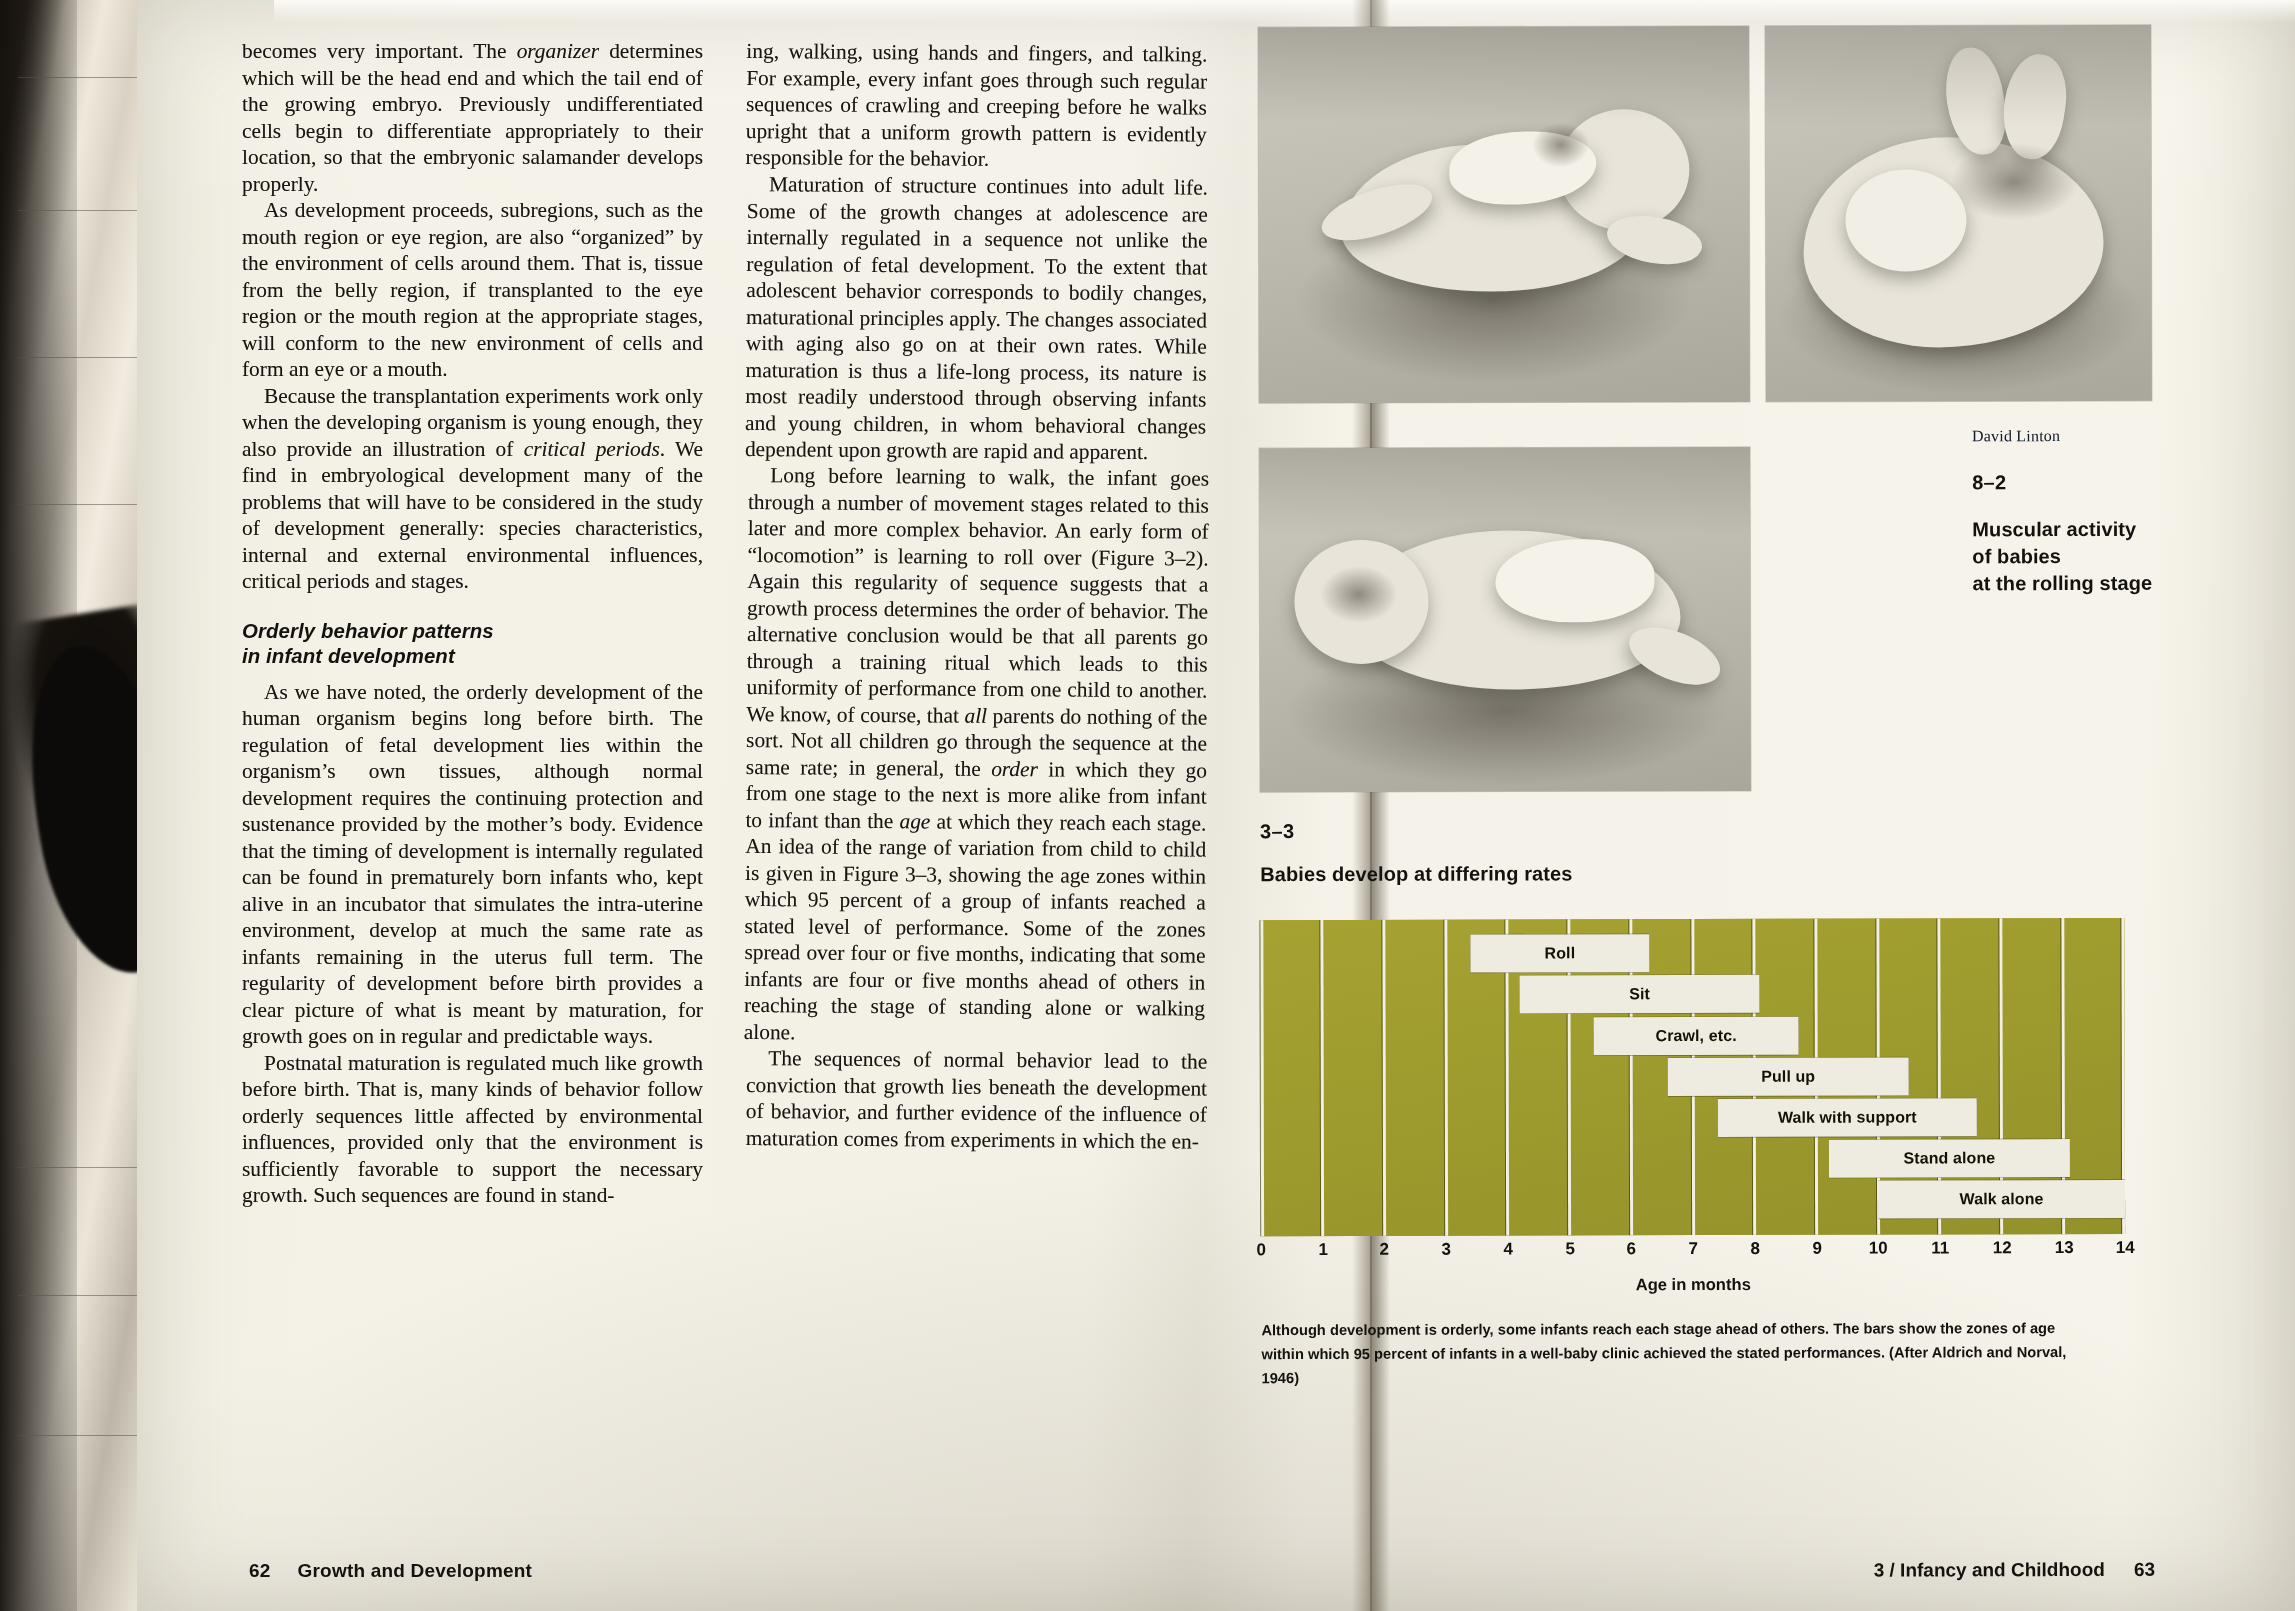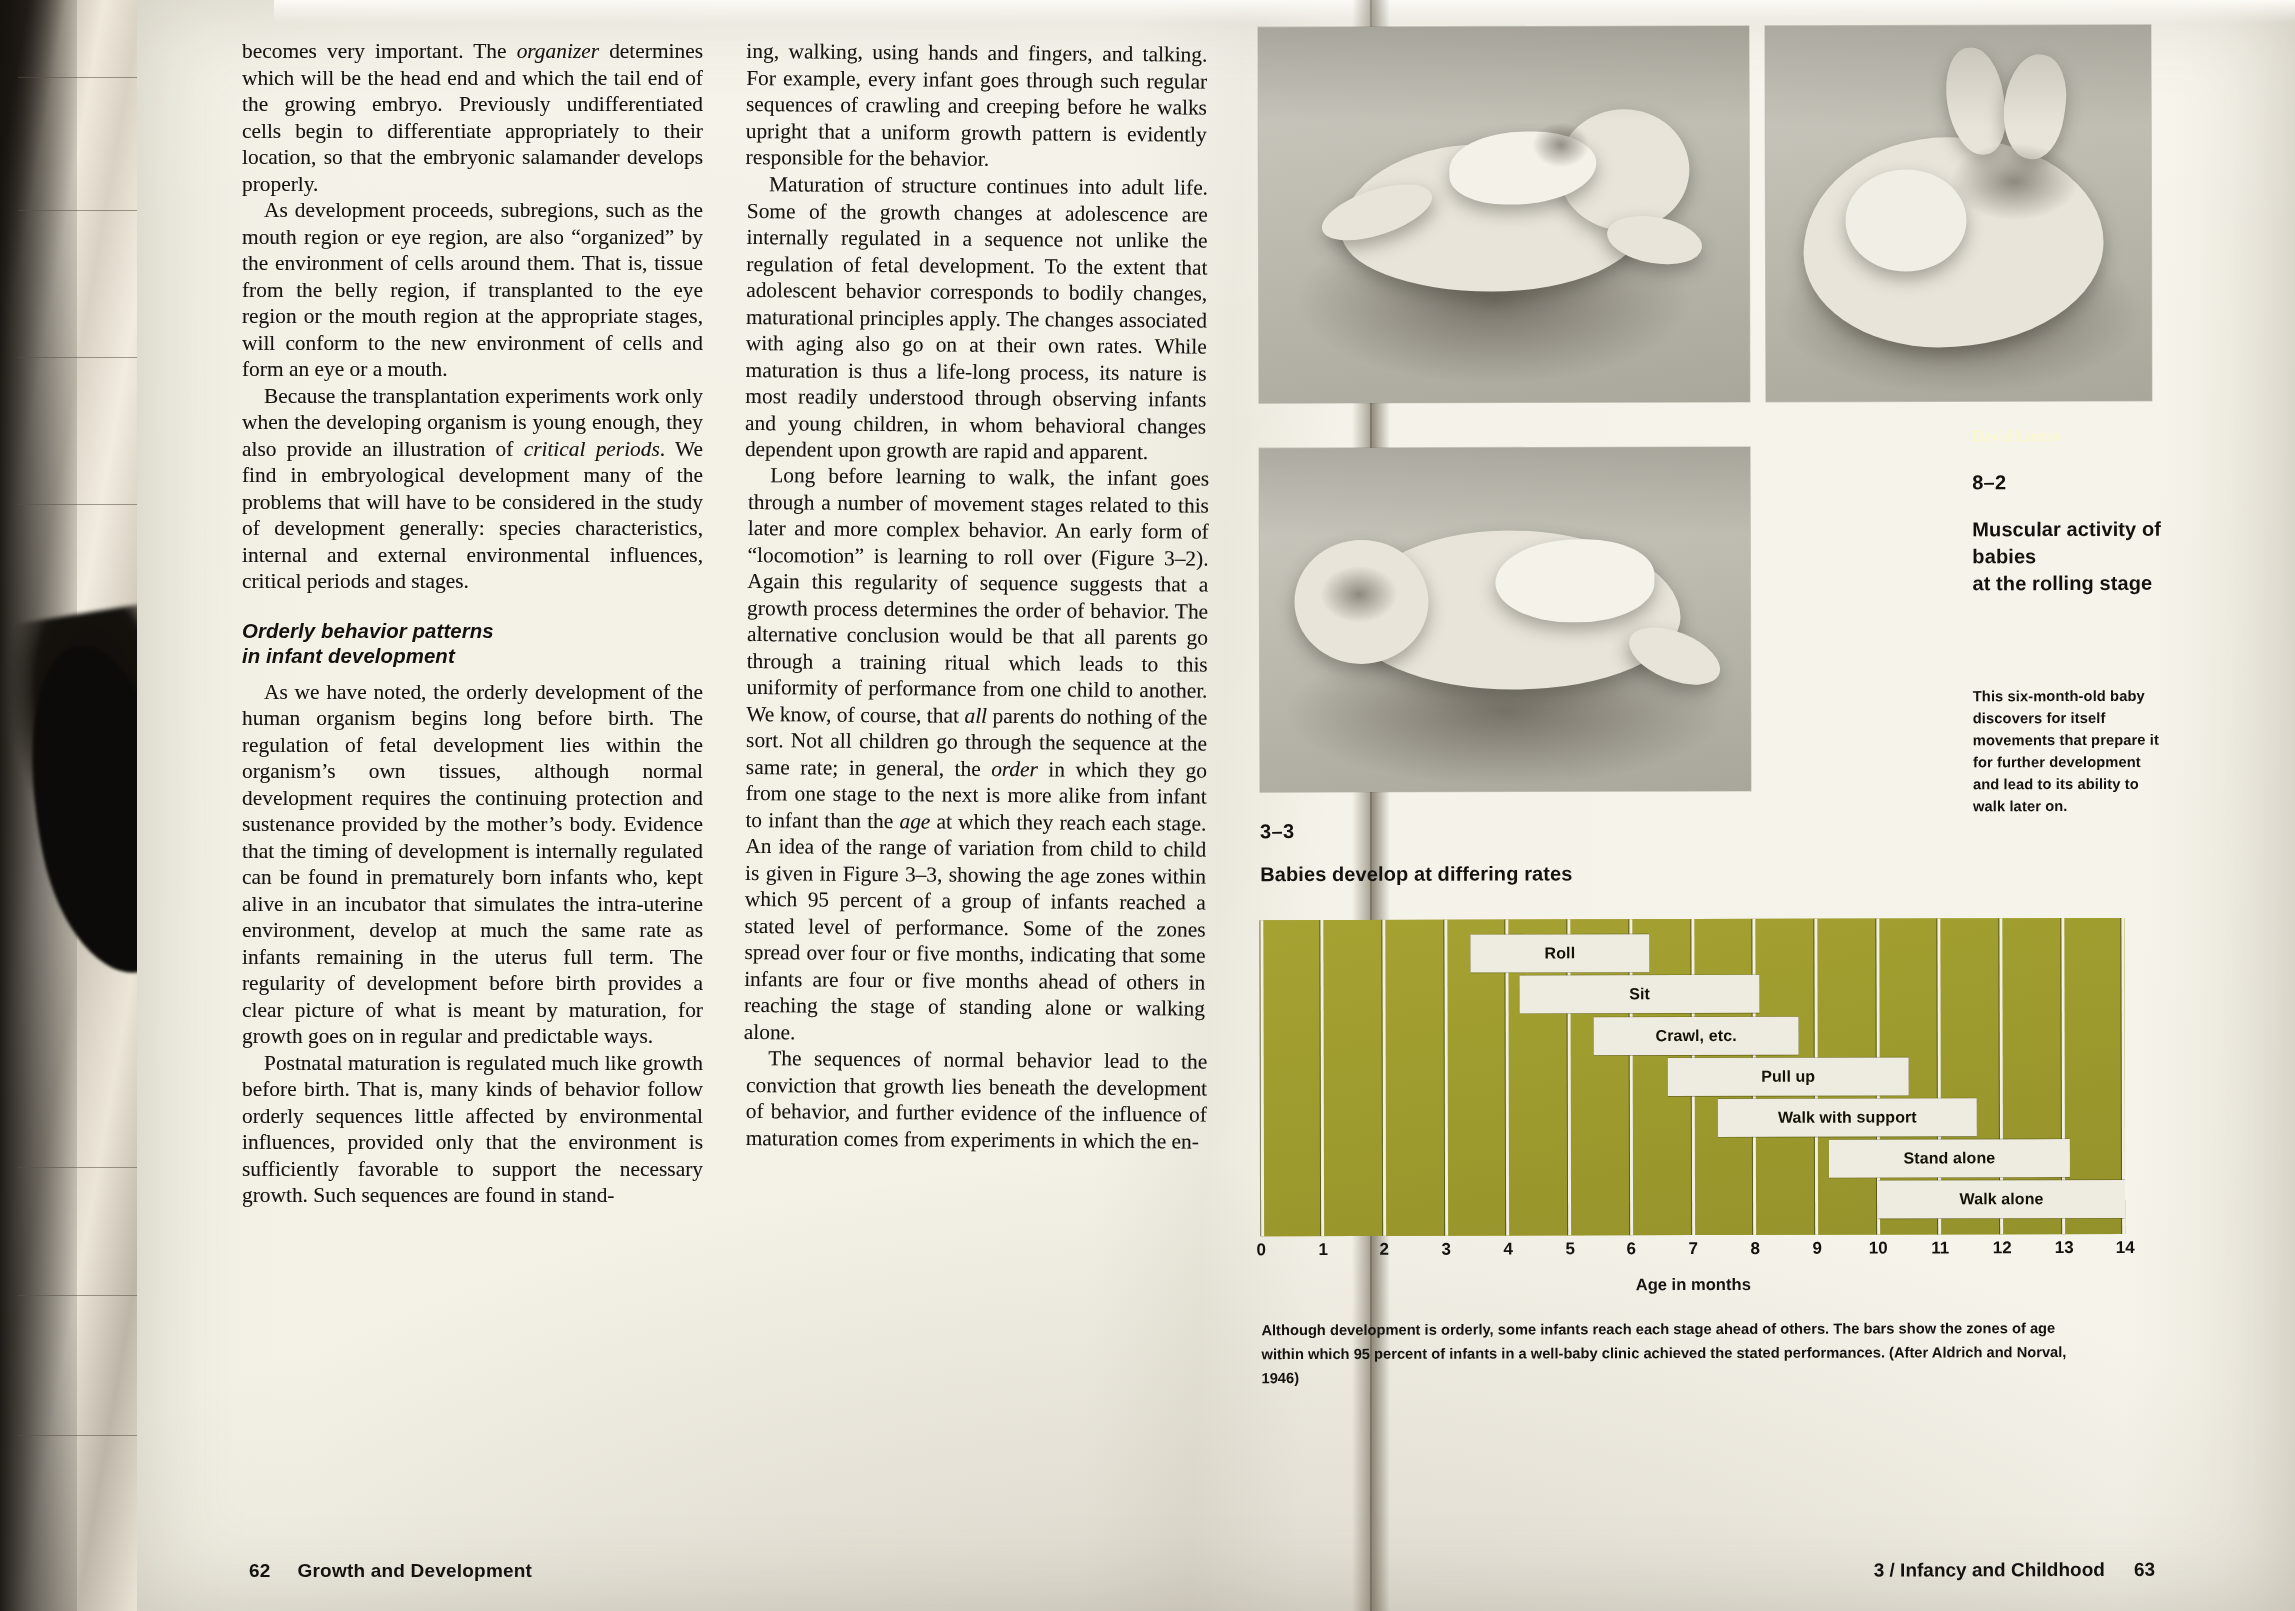--- a/index.html
+++ b/index.html
@@ -72,21 +72,21 @@
   .photo{position:absolute;background:#b9b6ad;overflow:hidden;
      box-shadow:0 0 0 0.6px rgba(90,84,70,.25);}
   .ph-sheet{position:absolute;inset:0;
      background:linear-gradient(170deg,#cdcac1 0%,#bfbcb2 40%,#a9a69c 100%);}
   .ph-baby{position:absolute;background:#e8e4da;border-radius:50%;
      box-shadow:0 7.7px 16.6px rgba(40,36,30,.35);}
   .ph-shade{position:absolute;border-radius:50%;
      background:radial-gradient(closest-side,rgba(70,64,54,.55),rgba(70,64,54,0));}
 
   .credit{position:absolute;font-family:"Liberation Serif",serif;font-size:16px;
-     color:#fef9c3;letter-spacing:0.2px;}
+     color:#0f172a;letter-spacing:0.2px;}
   .fig-num{font-family:"Liberation Sans",sans-serif;font-weight:bold;font-size:20px;
      color:#14120f;letter-spacing:0.3px;}
   .fig-title{font-family:"Liberation Sans",sans-serif;font-weight:bold;font-size:20px;
      line-height:27px;color:#14120f;letter-spacing:0.1px;}
   .fig-caption{font-family:"Liberation Sans",sans-serif;font-weight:bold;font-size:14.7px;
      line-height:22px;color:#14120f;letter-spacing:0.1px;}
 
   
   .chart-wrap{position:absolute;left:0;width:864px;}
   .plot{position:relative;width:864px;height:316px;background:#9d9a2e;}
@@ -205,21 +205,20 @@
       <div class="ph-baby" style="left:367px;top:185px;width:96px;height:48px;border-radius:50%;transform:rotate(22deg);"></div>
       <div class="ph-shade" style="left:0;top:0;width:491px;height:89px;background:linear-gradient(180deg,rgba(60,56,46,.22),rgba(0,0,0,0));border-radius:0;"></div>
     </div>
 
     <div style="position:absolute;left:713px;top:446px;">
       <div class="fig-num">8–2</div>
       <div class="fig-title" style="margin-top:22px;">
         <div>Muscular activity of babies</div>
         <div>at the rolling stage</div>
       </div>
-      <div class="fig-caption" style="margin-top:88px;width:191px;">This six-month-old baby discovers for itself movements that prepare it for further development and lead to its ability to walk later on.</div>
     </div>
 
     <div style="position:absolute;left:0;top:793px;">
       <div class="fig-num">3–3</div>
       <div class="fig-title" style="margin-top:18px;">Babies develop at differing rates</div>
     </div>
 
     <div class="chart-wrap" style="top:893px;">
       <div class="plot" id="plot">
         <div class="field"></div>

